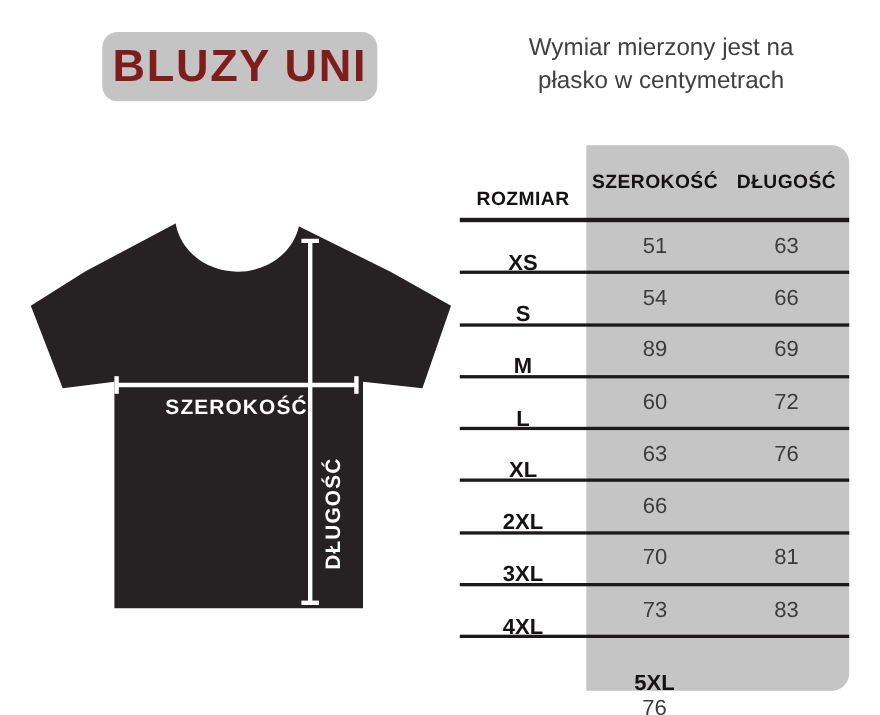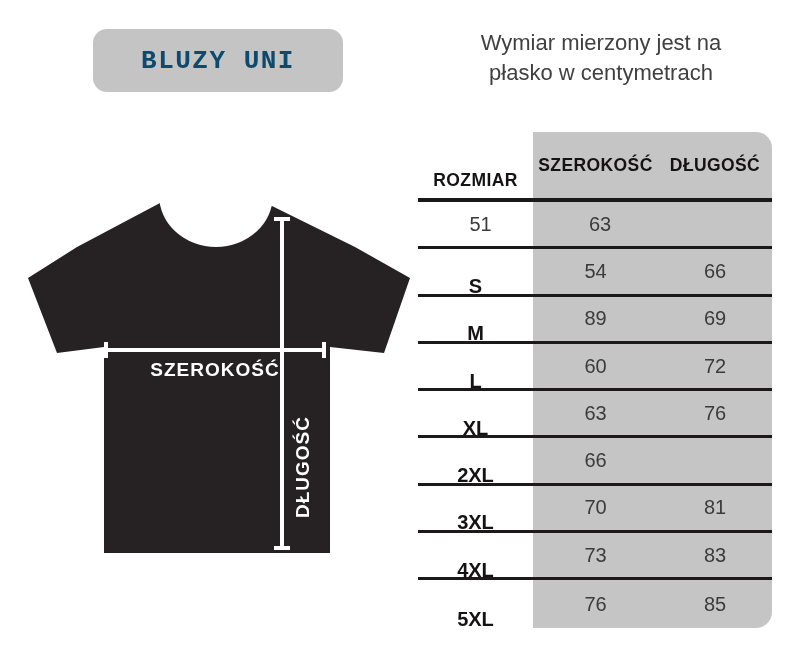--- a/index.html
+++ b/index.html
@@ -11,39 +11,39 @@
   }
   *{margin:0;padding:0;box-sizing:border-box;}
   html,body{width:800px;height:650px;background:#ffffff;overflow:hidden;
     font-family:"Liberation Sans", sans-serif;}
   .stage{position:relative;width:800px;height:650px;background:#ffffff;}
 
   
   .title-badge{position:absolute;left:93px;top:29px;width:250px;height:63px;
     background:var(--badge-gray);border-radius:14px;display:flex;
     align-items:center;justify-content:center;}
-  .title-badge span{font-size:26px;font-weight:700;letter-spacing:1.5px;
-    color:#0c4a6e;font-family:Liberation Mono, monospace;}
+  .title-badge span{font-size:41px;font-weight:700;letter-spacing:1.5px;
+    color:#7f1d1d;}
 
   
   .note{position:absolute;left:428px;top:28px;width:346px;text-align:center;
     font-size:22px;line-height:30px;color:#404040;font-weight:500;}
 
   
   .shirt-svg{position:absolute;left:10px;top:185px;width:410px;height:395px;}
   .shirt-svg text{font-family:"Liberation Sans", sans-serif;font-weight:700;}
 
   
   .size-table{position:absolute;left:418px;top:132px;width:354px;height:496px;}
   .values-panel{position:absolute;left:115px;top:0;width:239px;height:496px;
     background:var(--panel-gray);border-radius:0 16px 16px 0;}
   .trow{position:relative;display:flex;align-items:center;width:354px;}
   .thead{height:70px;border-bottom:4px solid var(--ink);}
   .tdata{height:47.3px;border-bottom:3px solid var(--ink);}
-  .tdata.last{border-bottom:none;}
+  .tdata.last{border-bottom:none;flex-direction:column;}
   .col-size{width:115px;text-align:center;margin-top:30px;}
   .col-w{width:125px;text-align:center;}
   .col-l{width:114px;text-align:center;}
   .thead .col-size,.thead .col-w,.thead .col-l{
     font-weight:700;font-size:17.5px;letter-spacing:.4px;color:#141213;}
   .tdata .col-size{font-weight:700;font-size:20px;color:#141213;}
   .tdata .col-w,.tdata .col-l{font-size:20px;color:var(--num-gray);}
 </style>
 </head>
 <body>
@@ -79,20 +79,21 @@
   <div class="size-table">
     <div class="values-panel"></div>
 
     <div class="trow thead">
       <div class="col-size">ROZMIAR</div>
       <div class="col-w">SZEROKOŚĆ</div>
       <div class="col-l">DŁUGOŚĆ</div>
     </div>
 
     <div class="trow tdata">
+      <div class="col-size">XS</div>
       <div class="col-w">51</div>
       <div class="col-l">63</div>
     </div>
     <div class="trow tdata">
       <div class="col-size">S</div>
       <div class="col-w">54</div>
       <div class="col-l">66</div>
     </div>
     <div class="trow tdata">
       <div class="col-size">M</div>

